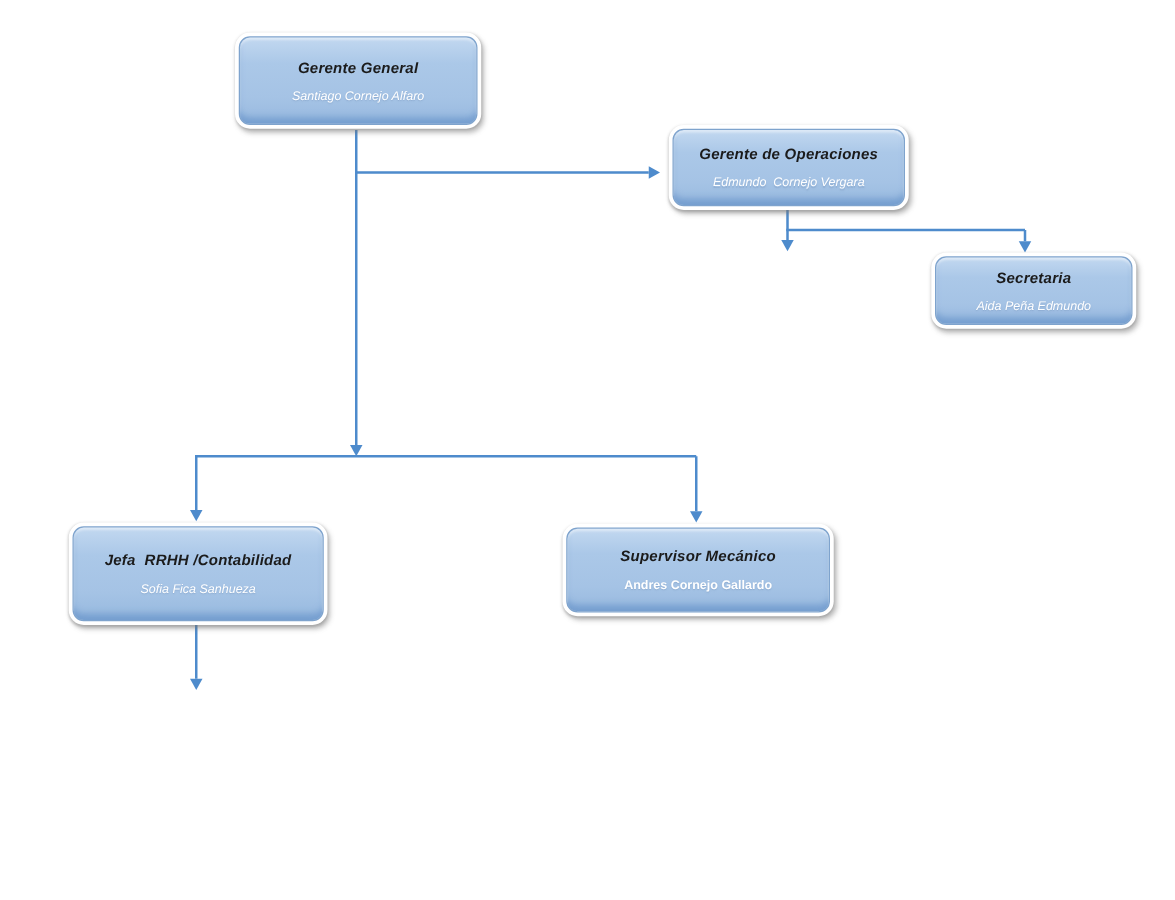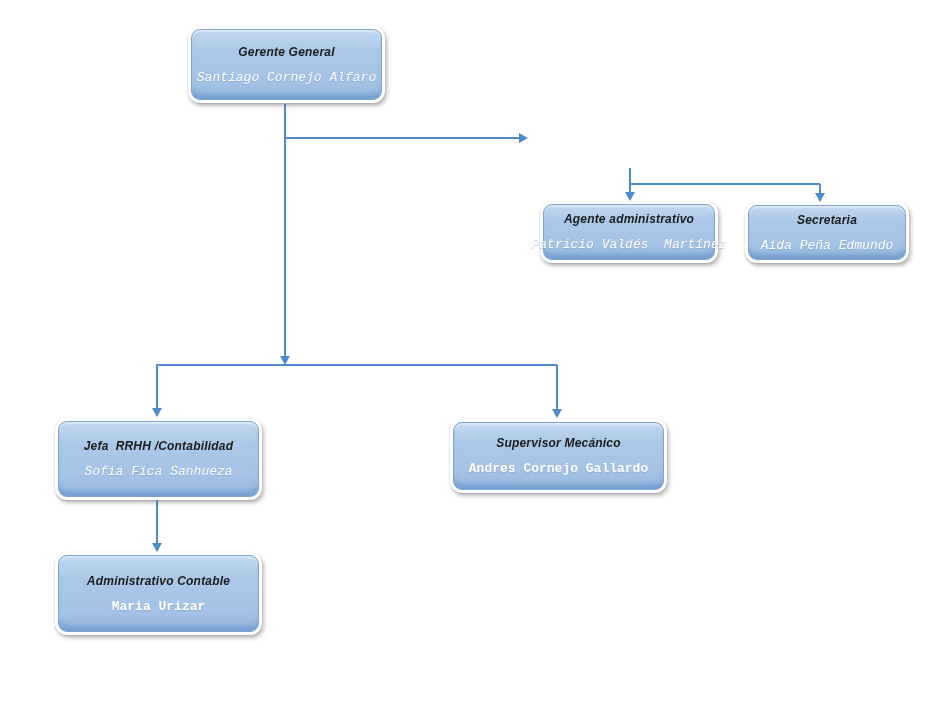--- a/index.html
+++ b/index.html
@@ -43,26 +43,25 @@
   }
   .node-title {
     font-size: 12px;
     font-weight: bold;
     font-style: italic;
     color: #1b1b1b;
     letter-spacing: 0.2px;
     white-space: pre;
   }
   .node-person {
-    font-size: 13px;
+    font-size: 10px;
     font-style: italic;
     color: #ffffff;
     white-space: pre;
     text-shadow: 0 1px 1px rgba(120,150,190,0.5);
-    font-family: Liberation Mono, monospace;
   }
   .node-person.upright {
     font-style: normal;
     font-weight: bold;
   }
 
   #n-gg   { left: 188px; top: 26px;  width: 197px; height: 77px; }
   #n-go   { left: 535px; top: 100px; width: 192px; height: 68px; }
   #n-aa   { left: 540px; top: 201px; width: 178px; height: 62px; }
   #n-sec  { left: 745px; top: 202px; width: 164px; height: 61px; }
@@ -132,27 +131,27 @@
   <div class="line" id="l-v3"></div>
   <div class="arr arr-down" id="a-ac"></div>
 
   <div class="node" id="n-gg">
     <div class="node-inner">
       <div class="node-title">Gerente General</div>
       <div class="node-person">Santiago Cornejo Alfaro</div>
     </div>
   </div>
 
-
-  <div class="node" id="n-aa">
+  <div class="node" id="n-go">
     <div class="node-inner">
-      <div class="node-title">Agente administrativo</div>
-      <div class="node-person">Patricio Valdés  Martínez</div>
+      <div class="node-title">Gerente de Operaciones</div>
+      <div class="node-person">Edmundo  Cornejo Vergara</div>
     </div>
   </div>
+
 
   <div class="node" id="n-sec">
     <div class="node-inner">
       <div class="node-title">Secretaria</div>
       <div class="node-person">Aida Peña Edmundo</div>
     </div>
   </div>
 
   <div class="node" id="n-jefa">
     <div class="node-inner">
@@ -161,20 +160,14 @@
     </div>
   </div>
 
   <div class="node" id="n-sup">
     <div class="node-inner">
       <div class="node-title">Supervisor Mecánico</div>
       <div class="node-person upright">Andres Cornejo Gallardo</div>
     </div>
   </div>
 
-  <div class="node" id="n-ac">
-    <div class="node-inner">
-      <div class="node-title">Administrativo Contable</div>
-      <div class="node-person upright">Maria Urizar</div>
-    </div>
-  </div>
 
 </div>
 
 </body></html>

